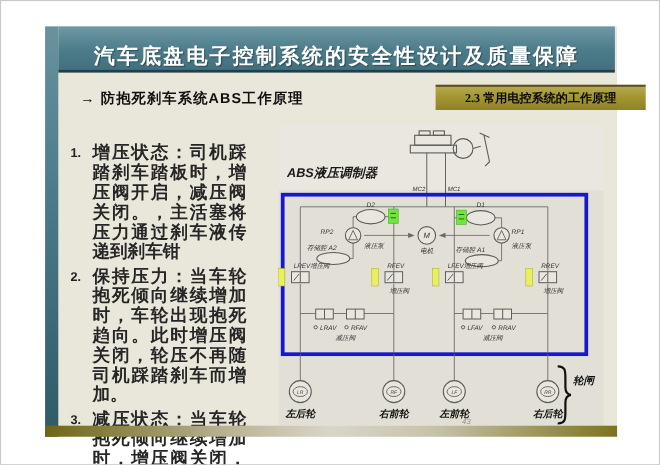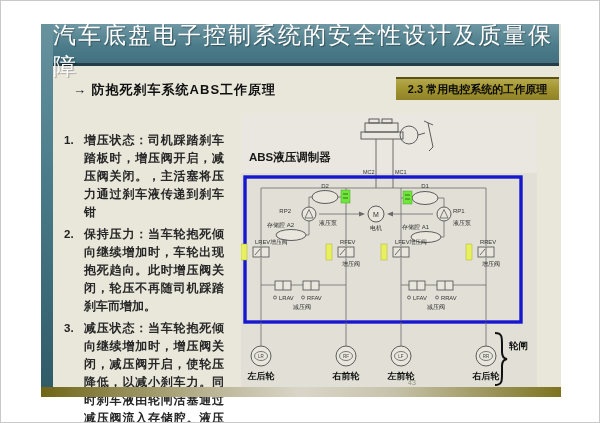--- a/index.html
+++ b/index.html
@@ -6,37 +6,37 @@
   body{background:#ffffff;font-family:"Liberation Sans","DejaVu Sans",sans-serif;}
   .page{position:relative;width:600px;height:423px;background:#ffffff;overflow:hidden;
         border:1px solid #c9c9c9;box-sizing:border-box;}
   .slide-area{position:absolute;left:40px;top:23px;width:520px;height:373px;background:#e9e6da;}
   .leftbar{position:absolute;left:40px;top:23px;width:12px;height:373px;
            background:linear-gradient(180deg,#68929e 0%,#4c7c8a 40%,#2f5a66 100%);}
   .titlebar{position:absolute;left:52px;top:23px;width:506px;height:42px;
             background:linear-gradient(180deg,#6f98a4 0%,#4c7c8a 55%,#42707e 100%);
             border-bottom:3px solid #223f47;box-sizing:border-box;
             display:flex;align-items:center;justify-content:center;}
-  .titlebar span{color:#ffffff;font-size:23px;font-weight:normal;letter-spacing:2px;
+  .titlebar span{color:#ffffff;font-size:19px;font-weight:bold;letter-spacing:2px;
                  text-shadow:1px 1px 1px rgba(0,0,0,.35);margin-top:14px;}
-  .badge{position:absolute;left:395px;top:76px;width:163px;height:23px;
+  .badge{position:absolute;left:395px;top:76px;width:191px;height:23px;
          background:linear-gradient(180deg,#b5a94e 0%,#a3952f 45%,#8f8228 100%);
          border-top:2px solid #5a5214;box-sizing:border-box;
          display:flex;align-items:center;justify-content:center;
-         color:#0c0c0c;font-size:11px;font-weight:bold;}
+         color:#0c0c0c;font-size:11px;font-weight:bold;font-family:Liberation Serif, serif;}
   .subtitle{position:absolute;left:72px;top:80px;color:#101010;
             font-size:13px;font-weight:bold;letter-spacing:1px;}
   .heading{position:absolute;left:72px;top:108px;color:#0e0e0e;
            font-size:14px;font-weight:bold;letter-spacing:1px;}
   .list{position:absolute;left:63px;top:130px;width:190px;}
   .item{display:flex;margin-bottom:4px;}
   .item .num{width:20px;flex:0 0 20px;font-size:11.5px;font-weight:600;color:#222;line-height:18px;}
-  .item .txt{width:140px;font-size:12px;font-weight:600;color:#262626;line-height:18px;
+  .item .txt{width:140px;font-size:16px;font-weight:600;color:#262626;line-height:18px;
              text-align:justify;}
-  .diagram{position:absolute;left:240px;top:112px;width:296px;height:274px;}
+  .diagram{position:absolute;left:252px;top:112px;width:296px;height:274px;font-style:italic;}
   .bottombar{position:absolute;left:40px;top:386px;width:520px;height:10px;
              background:linear-gradient(90deg,#6f6516 0%,#b9b393 32%,#d9d6c9 50%,#c6c2aa 68%,#7d731f 100%);}
   svg text{font-family:"Liberation Sans","DejaVu Sans",sans-serif;}
 </style>
 </head>
 <body>
 
 <div class="page">
   <div class="slide-area"></div>
   <div class="leftbar"></div>

